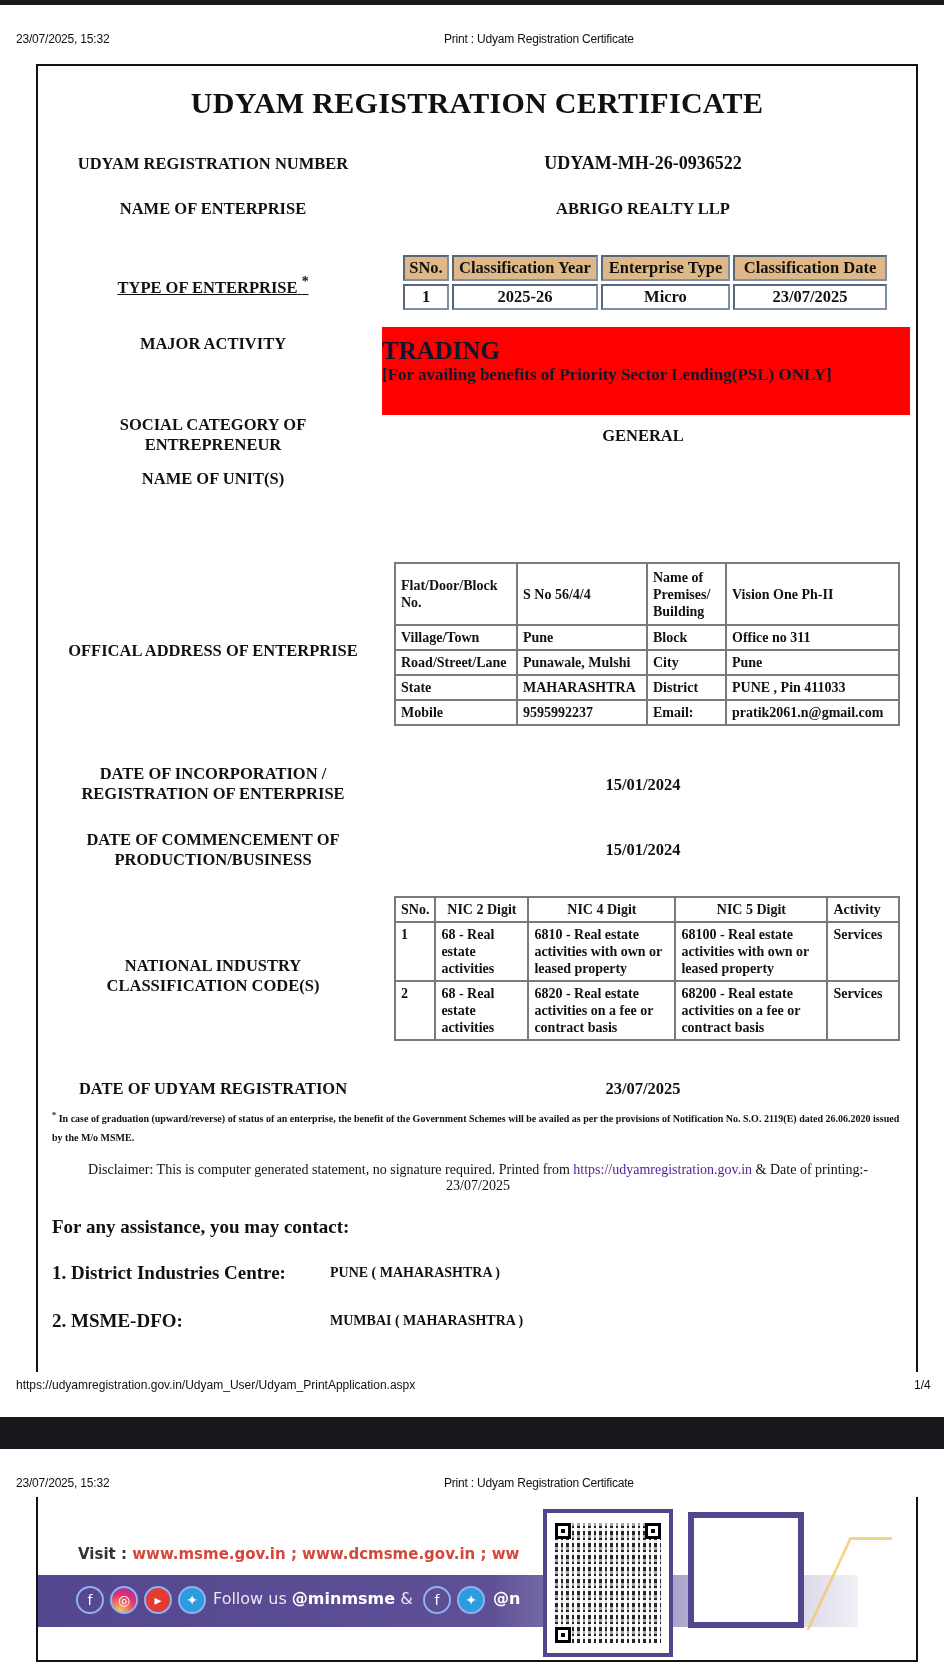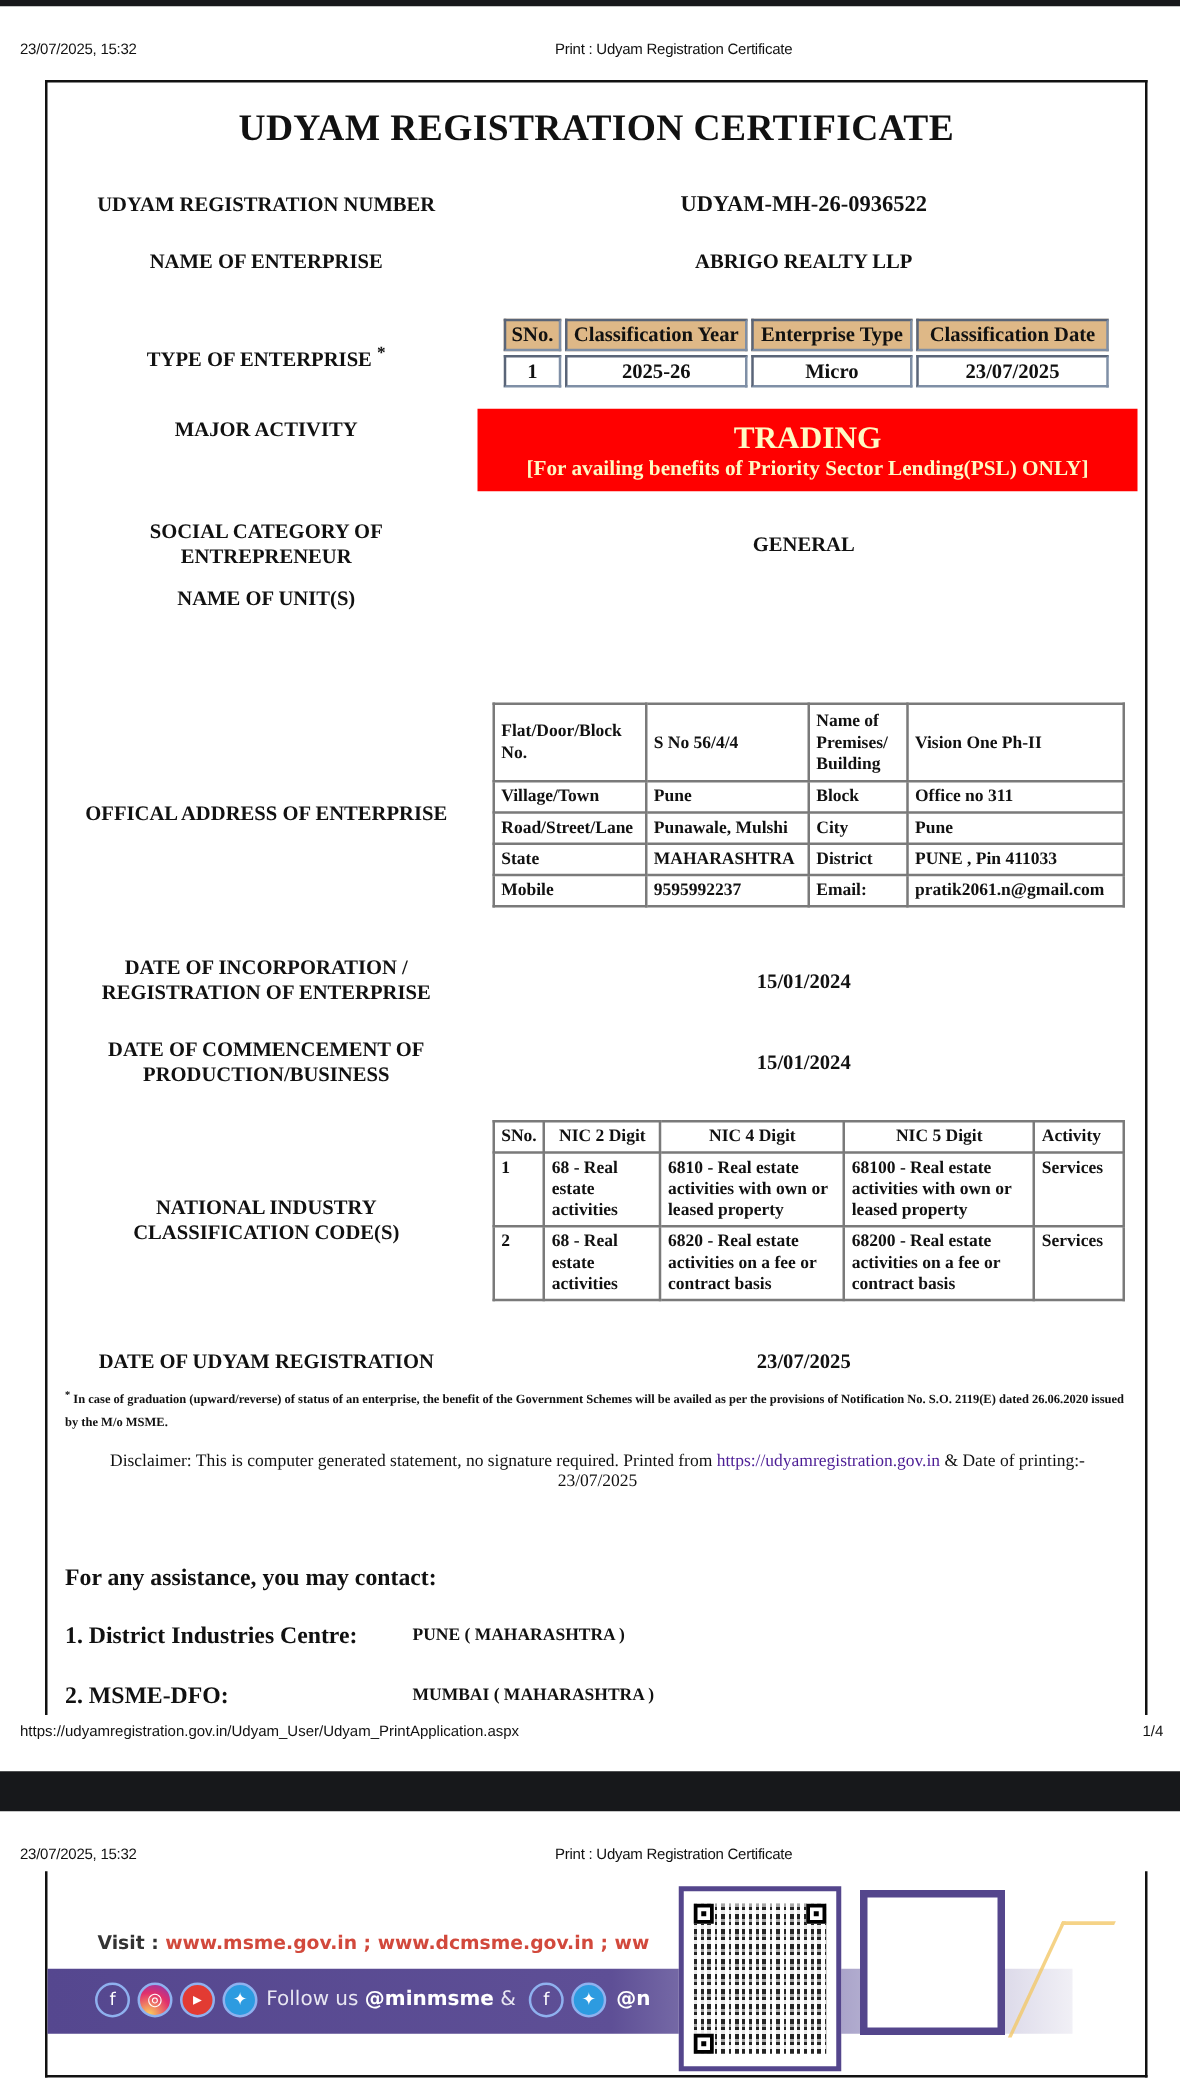--- a/index.html
+++ b/index.html
@@ -9,30 +9,30 @@
   .hdr{position:absolute;font-family:"Liberation Sans",sans-serif;font-size:12px;color:#111;letter-spacing:-0.2px;}
   .page{position:absolute;left:36px;top:64px;width:878px;height:1306px;border:2px solid #111;border-bottom:none;}
   .page2{position:absolute;left:36px;top:1497px;width:878px;height:163px;border-left:2px solid #111;border-right:2px solid #111;border-bottom:2px solid #111;}
   .title{position:absolute;left:0;top:20px;width:878px;text-align:center;font-weight:bold;font-size:30px;letter-spacing:0.3px;}
   .lbl{position:absolute;left:10px;width:330px;text-align:center;font-weight:bold;font-size:16.5px;line-height:20px;}
   .val{position:absolute;left:340px;width:530px;text-align:center;font-weight:bold;font-size:16.5px;}
   table{border-collapse:separate;font-family:"Liberation Serif",serif;font-weight:bold;}
   .ctable{position:absolute;left:362px;top:186px;border-spacing:3px;}
   .ctable td{border:2px solid #7f8fa6;border-top-color:#5a6578;border-left-color:#5a6578;text-align:center;font-size:16.5px;padding:1px 4px;height:20px;}
   .ctable tr.h td{background:#deb887;}
-  .psl{position:absolute;left:344px;top:261px;width:528px;height:66px;background:#ff0000;color:#fef9c3;text-align:center;font-weight:bold;}
+  .psl{position:absolute;left:344px;top:261px;width:528px;height:88px;background:#ff0000;color:#0f172a;font-weight:bold;}
   .psl .t1{font-size:25px;margin-top:10px;line-height:27px;}
   .psl .t2{font-size:17px;line-height:22px;}
   .gt{position:absolute;border-collapse:collapse;}
   .gt td{border:2px solid #7a7a7a;font-size:14px;padding:3px 5px;vertical-align:middle;line-height:17px;}
   .nic td{vertical-align:top;}
   .note{position:absolute;left:14px;top:1040px;width:852px;font-weight:bold;font-size:10px;line-height:19px;}
   .disc{position:absolute;left:14px;top:1096px;width:852px;text-align:center;font-size:14px;line-height:16px;}
   .disc a{color:#4c1d95;text-decoration:none;}
-  .assist{position:absolute;left:14px;font-weight:bold;margin-top:36px;}
+  .assist{position:absolute;left:14px;font-weight:bold;}
   .footurl{position:absolute;left:16px;top:1378px;font-family:"Liberation Sans",sans-serif;font-size:12px;}
   .pgnum{position:absolute;left:914px;top:1378px;font-family:"Liberation Sans",sans-serif;font-size:12px;}
   .visit{position:absolute;left:40px;top:48px;font-family:"DejaVu Sans",sans-serif;font-weight:bold;font-size:15px;color:#333;white-space:nowrap;}
   .visit .r{color:#d2493c;}
   .band{position:absolute;left:0;top:78px;width:820px;height:52px;background:linear-gradient(90deg,#55478f 0%,#5e4f96 55%,#b3aed0 80%,#f1f0f6 100%);}
   .soc{position:absolute;top:11px;width:28px;height:28px;border-radius:50%;border:2px solid #8fb1ef;box-sizing:border-box;color:#fff;font-size:14px;line-height:24px;text-align:center;font-family:"DejaVu Sans",sans-serif;}
   .follow{position:absolute;left:175px;top:14px;font-family:"DejaVu Sans",sans-serif;font-size:16px;color:#e8e6f2;white-space:nowrap;}
   .follow b{color:#fff;}
   .qr{position:absolute;left:505px;top:12px;width:130px;height:148px;border:4px solid #54468c;background:#fff;box-sizing:border-box;}
   .qrin{position:absolute;left:8px;top:10px;width:106px;height:120px;background:
@@ -54,21 +54,21 @@
 
 <div class="page">
   <div class="title">UDYAM REGISTRATION CERTIFICATE</div>
 
   <div class="lbl" style="top:88px;">UDYAM REGISTRATION NUMBER</div>
   <div class="val" style="top:87px;font-size:18px;">UDYAM-MH-26-0936522</div>
 
   <div class="lbl" style="top:133px;">NAME OF ENTERPRISE</div>
   <div class="val" style="top:133px;">ABRIGO REALTY LLP</div>
 
-  <div class="lbl" style="top:206px;">
+  <div class="lbl" style="top:206px;text-decoration:underline;">
     <span>TYPE OF ENTERPRISE</span>
     <sup>*</sup>
   </div>
 
   <table class="ctable">
     <tbody>
         <tr class="h">
       <td style="width:34px;">SNo.</td>
       <td style="width:134px;">Classification Year</td>
       <td style="width:117px;">Enterprise Type</td>

